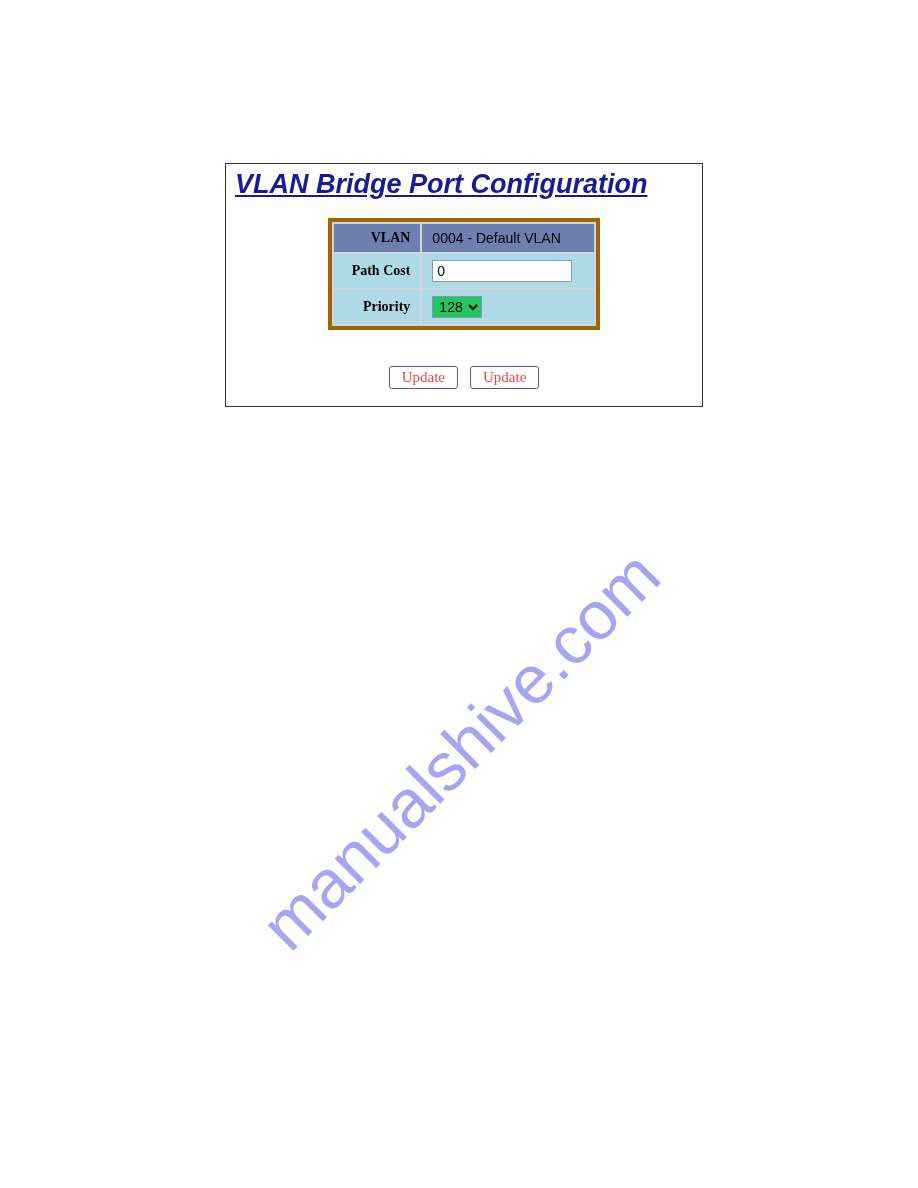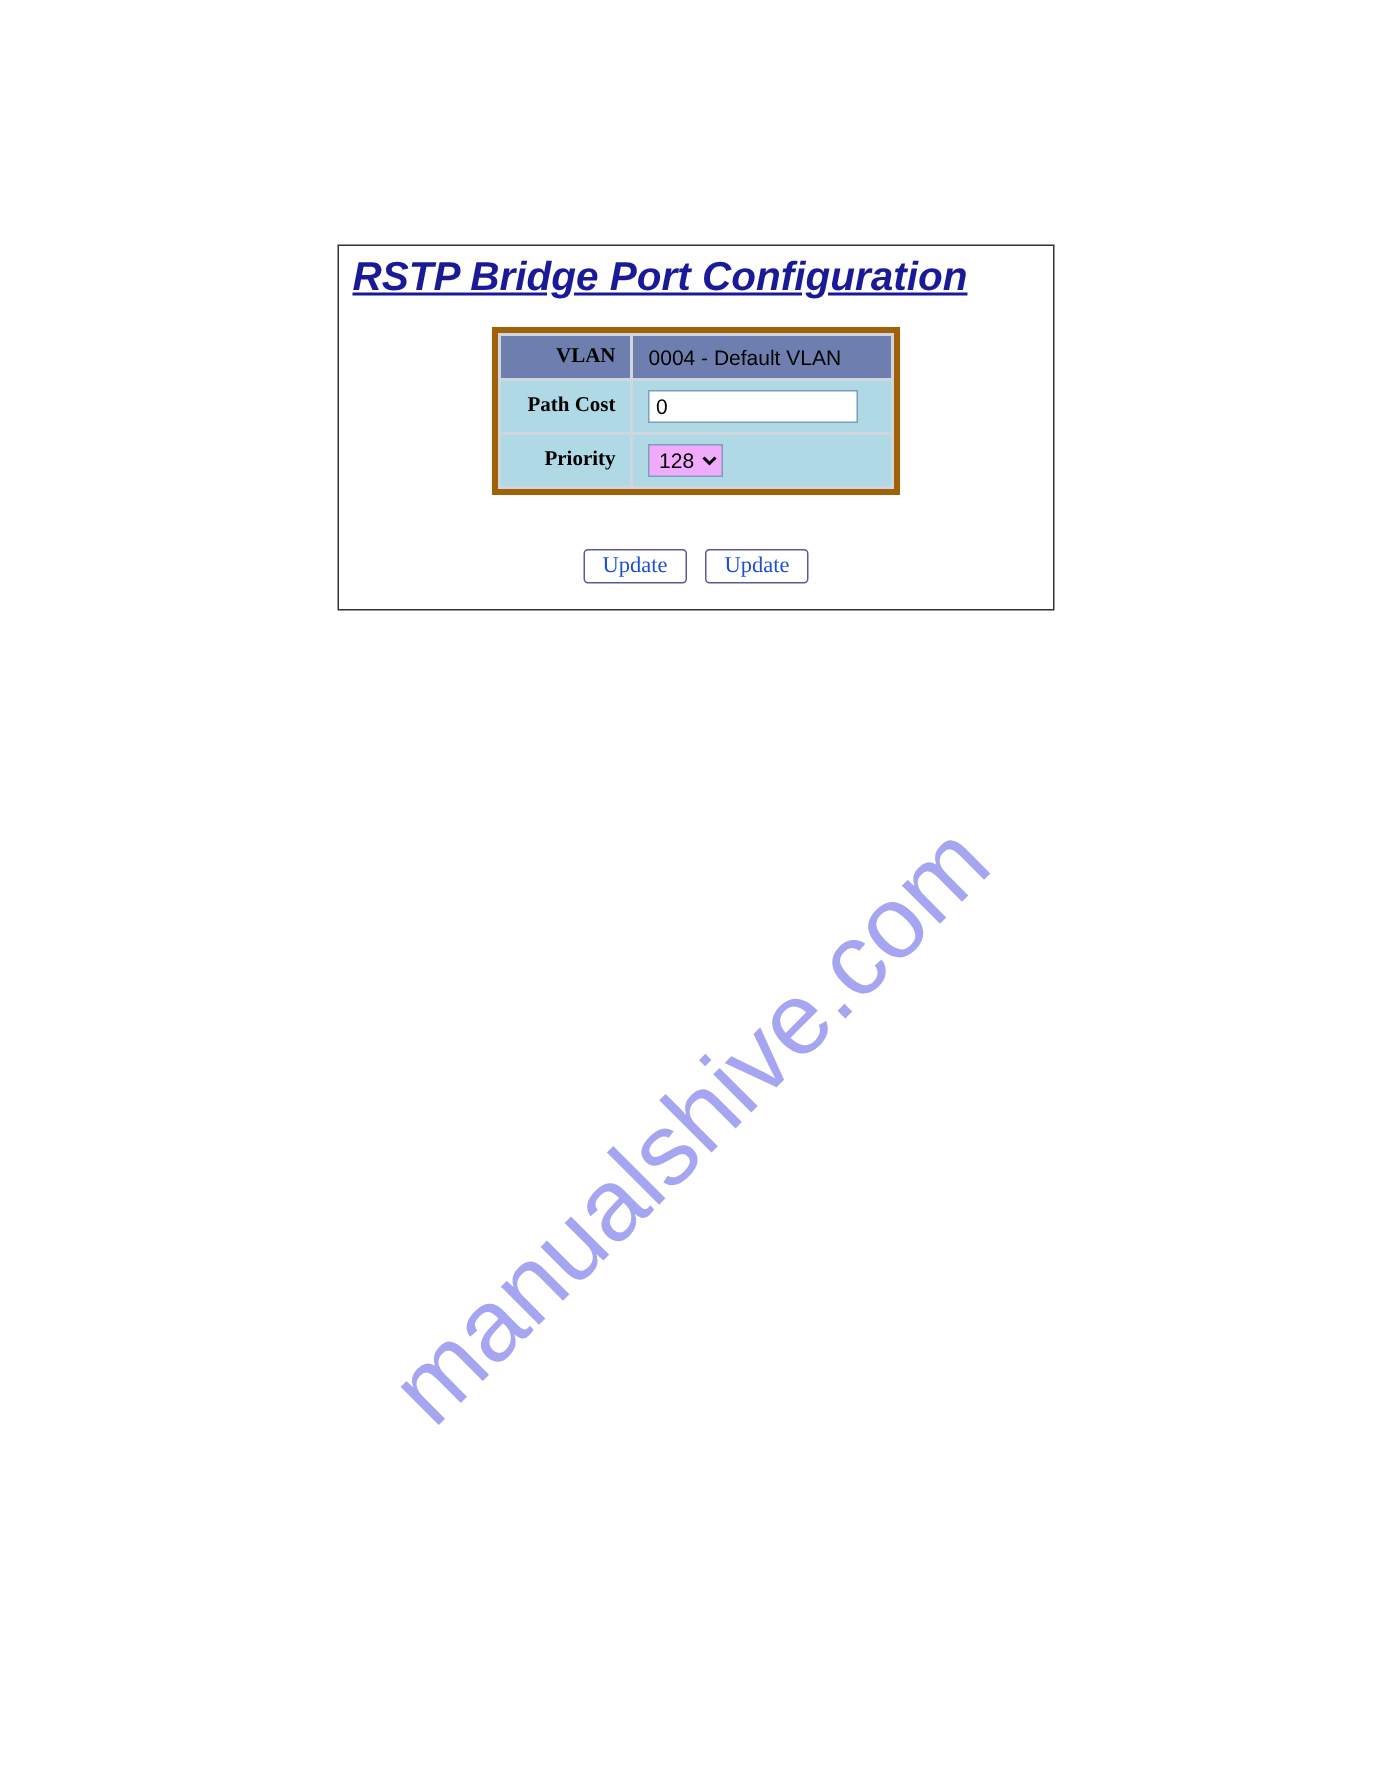--- a/index.html
+++ b/index.html
@@ -64,29 +64,29 @@
       width: 140px;
       height: 22px;
       padding: 2px 4px;
       border: 1px solid #7e9db9;
       background: #fff;
     }
     .select {
       font-family: Arial, sans-serif;
       font-size: 14px;
       border: 1px solid #7e9db9;
-      background: #f0abfc;
+      background: #22c55e;
       padding: 1px 2px;
       height: 22px;
     }
     .btn-row { text-align: center; padding: 4px 0 14px 0; }
     .btn {
       font-family: "Times New Roman", serif;
       font-size: 15px;
-      color: #1d4ed8;
+      color: #ef4444;
       background: #fff;
       border: 1px solid #5a5a99;
       border-radius: 3px;
       padding: 2px 12px;
       margin: 0 4px;
       cursor: pointer;
     }
     .watermark {
       position: absolute;
       left: 140px;
@@ -101,21 +101,21 @@
       transform: rotate(-45deg);
       text-align: center;
       line-height: 640px;
       white-space: nowrap;
     }
   </style>
 </head>
 <body>
 
 <div class="panel">
-  <div class="title">RSTP Bridge Port Configuration</div>
+  <div class="title">VLAN Bridge Port Configuration</div>
 
   <table class="table">
     <tbody>
         <tr class="row-dark">
       <td class="label-cell">VLAN</td>
       <td class="value-cell">0004 - Default VLAN</td>
     </tr>
     <tr class="row-light">
       <td class="label-cell">Path Cost</td>
       <td class="value-cell">

